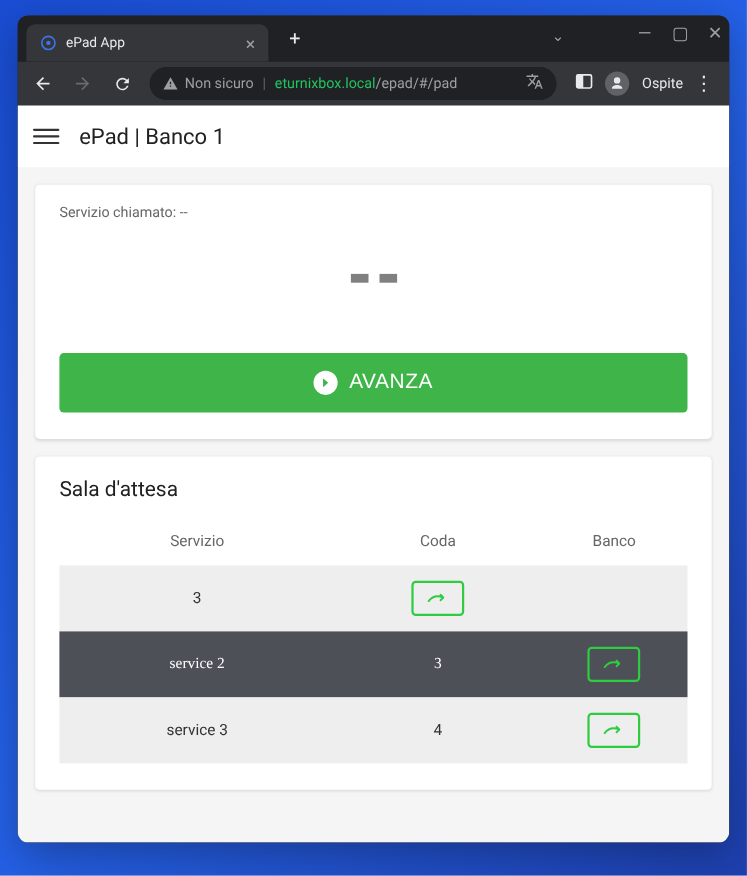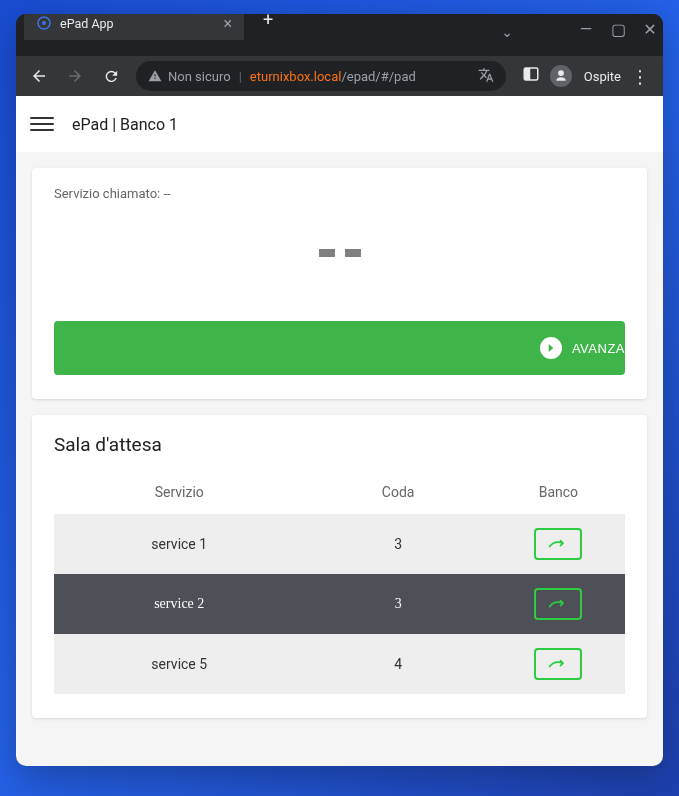--- a/index.html
+++ b/index.html
@@ -18,21 +18,21 @@
     box-shadow: 0 10px 40px rgba(0,0,0,0.3);
     height: 752px;
     display: flex;
     flex-direction: column;
   }
   .titlebar {
     background: #202124;
     height: 42px;
     display: flex;
     align-items: flex-end;
-    padding: 16px 8px;
+    padding: 0 8px;
     position: relative;
   }
   .tab {
     background: #35363a;
     border-radius: 8px 8px 0 0;
     height: 34px;
     display: flex;
     align-items: center;
     padding: 0 12px;
     gap: 8px;
@@ -79,21 +79,21 @@
     display: flex;
     align-items: center;
     padding: 0 12px;
     gap: 8px;
     color: #9aa0a6;
     font-size: 13px;
     margin: 0 4px;
   }
   .addr-warn { display:flex; align-items:center; gap:6px;justify-content:flex-end; }
   .addr-url { color: #9aa0a6; }
-  .addr-host { color: #f97316; }
+  .addr-host { color: #22c55e; }
   .addr-icon { color:#9aa0a6; }
   .tb-right {
     display: flex; align-items: center; gap: 10px;
     padding: 0 6px;
   }
   .guest {
     display:flex; align-items:center; gap:12px; color:#e8eaed; font-size:13px;
   }
   .avatar {
     width: 22px; height:22px; background:#5f6368; border-radius:50%;
@@ -111,39 +111,39 @@
     display: flex;
     align-items: center;
     padding: 0 14px;
     gap: 18px;
   }
   .hamburger {
     width: 24px; height: 24px; cursor:pointer;
     display:flex; flex-direction:column; justify-content:center; gap:4px;
   }
   .hamburger span { height:2px; background:#333; border-radius:1px; }
-  .app-title { font-size: 16px; font-weight: 400; color: #212121; }
+  .app-title { font-size: 20px; font-weight: 400; color: #212121; }
   .card {
     background:#fff; margin: 16px; border-radius: 4px;
     box-shadow: 0 1px 3px rgba(0,0,0,0.12);
     padding: 18px 22px 24px;
   }
   .service-called { font-size: 13px; color: #666; margin-bottom: 4px; }
   .ticket-display {
     display:flex; justify-content:center; align-items:center;
     height: 96px; gap:10px;
   }
   .ticket-dash {
     width: 16px; height: 8px; background:#808080;
   }
   .btn-row { display:flex; gap:14px; margin-top: 20px; }
   .btn {
     flex:1; height:54px; border:none; border-radius:4px;
-    display:flex; align-items:center; justify-content:flex-end; gap:10px;
-    color:#fff; font-size:13px; font-weight:500; cursor:pointer;
+    display:flex; align-items:center; justify-content:center; gap:10px;
+    color:#fff; font-size:19px; font-weight:500; cursor:pointer;
     letter-spacing: 0.5px;
   }
   .btn-green { background:#3fb549; }
   .btn-blue { background:#3b73e8; }
   .btn-icon-circle {
     width:22px;height:22px;background:#fff;border-radius:50%;
     display:flex;align-items:center;justify-content:center;
   }
   .keypad-icon {
     display:grid; grid-template-columns:repeat(3,5px); grid-template-rows:repeat(3,5px);
@@ -278,21 +278,20 @@
     <div class="card">
       <div class="section-title">Sala d'attesa</div>
       <div class="wait-table">
         <div class="wt-head">
           <div>Servizio</div>
           <div>Coda</div>
           <div>Banco</div>
         </div>
         <div id="wt-body">
             <div class="wt-row odd">
-              <div>service 1</div>
               <div>3</div>
               <div class="col-actions">
                 <button class="action-btn">
                   <svg width="20" height="14" viewBox="0 0 24 14">
                     <path d="M2 10 Q 8 2 18 6 M18 6 l-3 -3 M18 6 l-3 3" fill="none" stroke="#2ecc40" stroke-width="2" stroke-linecap="round"></path>
                   </svg>
                 </button>
               </div>
             </div>
             <div class="wt-row dark">
@@ -300,21 +299,21 @@
               <div>3</div>
               <div class="col-actions">
                 <button class="action-btn">
                   <svg width="20" height="14" viewBox="0 0 24 14">
                     <path d="M2 10 Q 8 2 18 6 M18 6 l-3 -3 M18 6 l-3 3" fill="none" stroke="#2ecc40" stroke-width="2" stroke-linecap="round"></path>
                   </svg>
                 </button>
               </div>
             </div>
             <div class="wt-row odd">
-              <div>service 5</div>
+              <div>service 3</div>
               <div>4</div>
               <div class="col-actions">
                 <button class="action-btn">
                   <svg width="20" height="14" viewBox="0 0 24 14">
                     <path d="M2 10 Q 8 2 18 6 M18 6 l-3 -3 M18 6 l-3 3" fill="none" stroke="#2ecc40" stroke-width="2" stroke-linecap="round"></path>
                   </svg>
                 </button>
               </div>
             </div>
           </div>

